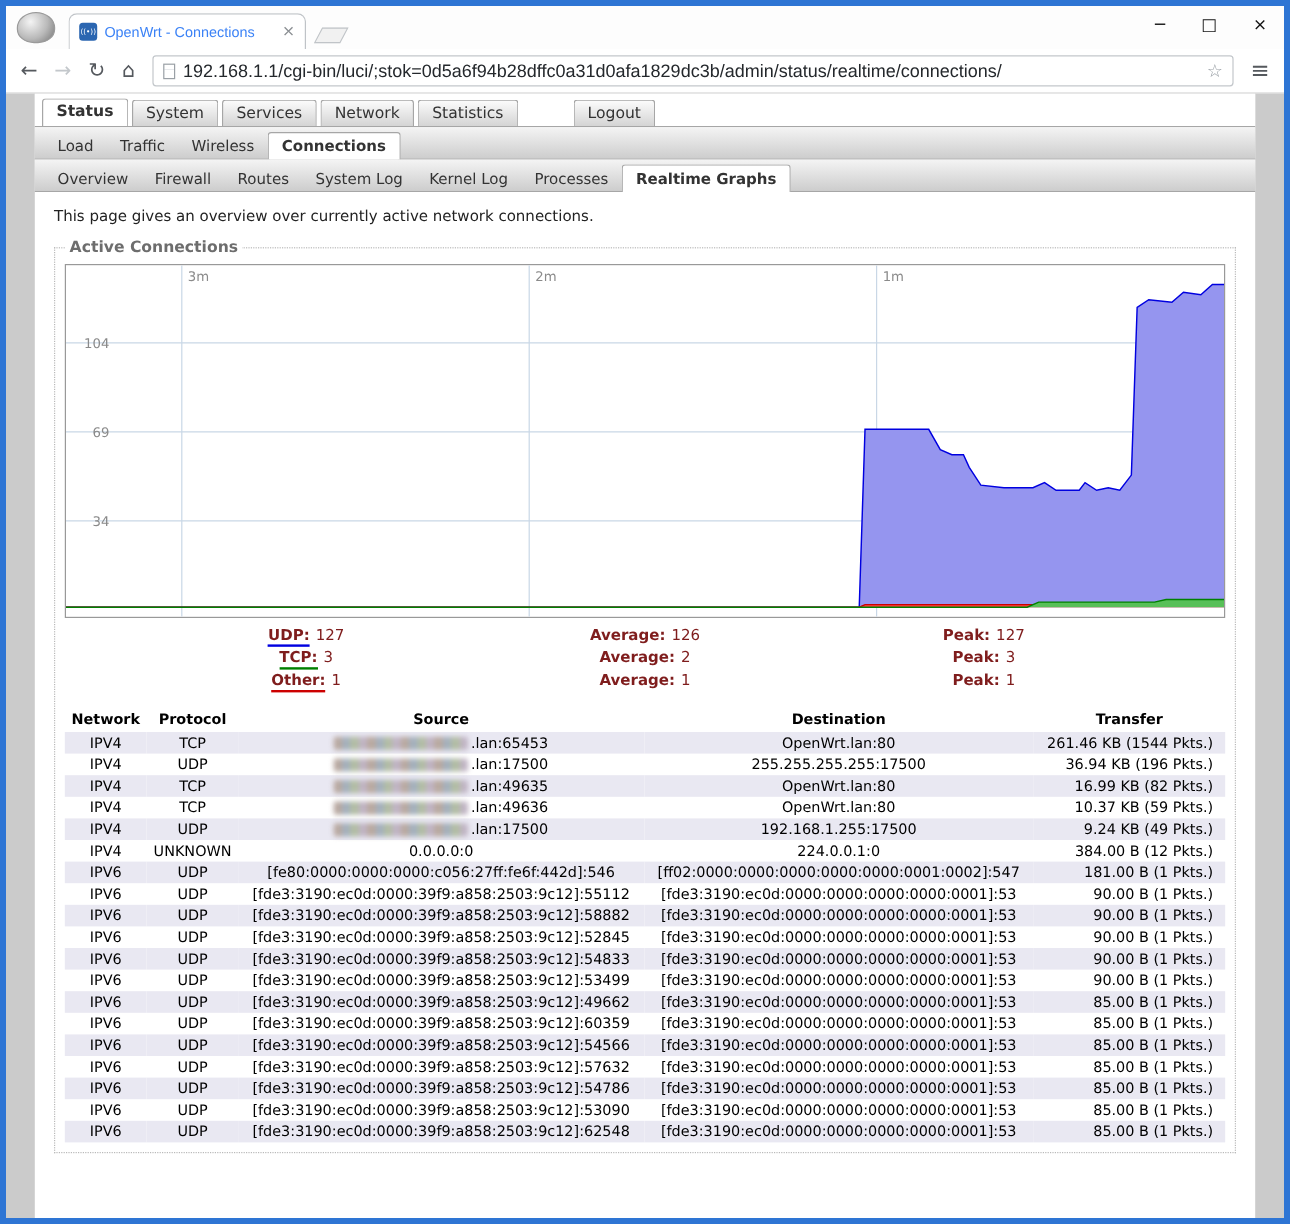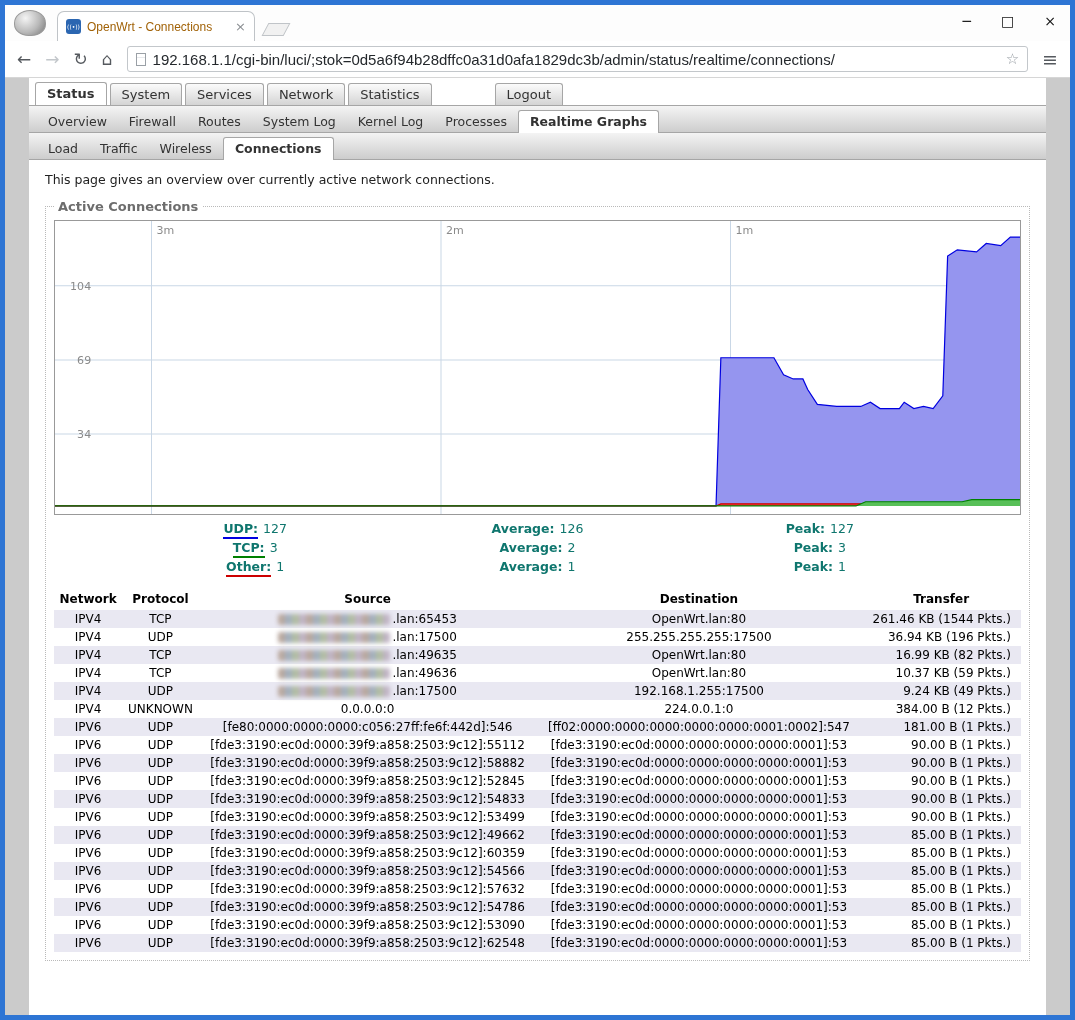--- a/index.html
+++ b/index.html
@@ -9,21 +9,21 @@
   .window { width:1075px; height:1020px; border:5px solid #2e75d4; background:#fff; display:flex; flex-direction:column; }
 
   
   .titlebar { height:36px; background:#fdfdfd; position:relative; display:flex; align-items:flex-end; flex:0 0 auto; }
   .app-icon { position:absolute; left:9px; top:5px; width:32px; height:26px; border-radius:50% 50% 45% 45%;
               background:radial-gradient(circle at 35% 30%, #f4f4f4, #b9b9b9 55%, #7d7d7d 95%); border:1px solid #9a9a9a; }
   .btab { margin-left:52px; height:30px; width:198px; display:flex; align-items:center; gap:6px; padding:0 8px;
           border:1px solid #bfc3c7; border-bottom:none; border-radius:7px 7px 0 0; background:#fff; }
   .favicon { width:15px; height:15px; border-radius:3px; background:#2b66b1; color:#fff; font-size:6px; line-height:15px;
              text-align:center; flex:0 0 auto; font-family:"DejaVu Sans",sans-serif; }
-  .btab-title { font-size:12px; color:#a16207; white-space:nowrap; overflow:hidden; flex:1; }
+  .btab-title { font-size:12px; color:#3b82f6; white-space:nowrap; overflow:hidden; flex:1; }
   .btab-close { color:#8b8f93; font-size:13px; font-family:"DejaVu Sans",sans-serif; }
   .newtab-btn { width:22px; height:13px; margin:0 0 5px 10px; background:#f1f1f1; border:1px solid #c0c4c8; transform:skewX(-28deg); }
   .window-controls { position:absolute; right:14px; top:8px; display:flex; gap:30px; font-size:14px; color:#111;
                      font-family:"DejaVu Sans",sans-serif; }
   .window-controls span { cursor:default; }
 
   
   .toolbar { height:37px; display:flex; align-items:center; padding:0 12px; gap:14px; background:#fff;
              border-bottom:1px solid #d6d6d6; flex:0 0 auto; }
   .nav-btn { font-size:17px; color:#55595e; font-family:"DejaVu Sans",sans-serif; }
@@ -42,39 +42,39 @@
 
   
   .luci-body { flex:1; background:#cbcbcb; padding:0 24px; overflow:hidden; }
   .main { background:#fff; height:100%; font-family:"DejaVu Sans",sans-serif; }
 
   .tabs1 { padding:4px 6px 0; background:#fff; border-bottom:1px solid #a6a6a6; }
   .tab1 { display:inline-block; padding:3px 11px; margin-right:3px; font-size:13px; color:#333;
           border:1px solid #a6a6a6; border-bottom:none; border-radius:3px 3px 0 0;
           background:linear-gradient(#fbfbfb,#d4d4d4); vertical-align:bottom; cursor:pointer; }
   .tab1.active { background:#fff; font-weight:bold; position:relative; top:0; padding-bottom:4px; }
-  .tab1.gap { margin-left:60px; }
+  .tab1.gap { margin-left:43px; }
 
   .tabs2 { background:linear-gradient(#f4f4f4,#cdcdcd); border-bottom:1px solid #a6a6a6; padding:3px 8px 0; }
   .tab2 { display:inline-block; padding:3px 11px; font-size:12.5px; color:#333; cursor:pointer; vertical-align:bottom; }
   .tab2.active { background:#fff; border:1px solid #a6a6a6; border-bottom:none; border-radius:3px 3px 0 0;
                  font-weight:bold; position:relative; top:1px; padding-bottom:4px; }
 
   .content { padding:12px 16px 0; }
   .page-title { font-size:16px; font-weight:bold; color:#000; padding-bottom:5px; border-bottom:1px solid #555; margin-bottom:10px; }
   .page-desc { font-size:12.5px; color:#222; margin-bottom:12px; }
 
   fieldset.cbi { border:1px dotted #b9b9b9; padding:6px 8px 8px; }
   fieldset.cbi legend { font-weight:bold; color:#6d6d6d; font-size:13px; padding:0 4px; }
 
   .chart-wrap { border:1px solid #999; height:295px; background:#fff; }
   .chart-wrap svg { display:block; width:100%; height:100%; }
   .chart-caption { text-align:right; font-size:11px; color:#222; margin:4px 2px 8px; }
 
-  .legend-grid { display:grid; grid-template-columns:1fr 1fr 1fr; row-gap:4px; margin:6px 60px 14px; font-size:12.5px; color:#0f766e; }
+  .legend-grid { display:grid; grid-template-columns:1fr 1fr 1fr; row-gap:4px; margin:6px 60px 14px; font-size:12.5px; color:#7f1d1d; }
   .legend-cell { text-align:center; }
   .lg-label { font-weight:bold; border-bottom:2px solid #000; padding-bottom:1px; }
   .lg-value { margin-left:5px; }
   .legend-cell b { margin-right:5px; }
 
   .conn-table { width:100%; border-collapse:collapse; font-size:12px; color:#000; }
   .conn-table th { font-weight:bold; padding:4px 4px; text-align:center; white-space:nowrap; }
   .conn-table td { padding:2px 4px; text-align:center; white-space:nowrap; }
   .conn-table tr.alt { background:#e9e8f2; }
   .conn-table td.transfer { text-align:right; padding-right:10px; }
@@ -112,22 +112,22 @@
       <span class="url-text">192.168.1.1/cgi-bin/luci/;stok=0d5a6f94b28dffc0a31d0afa1829dc3b/admin/status/realtime/connections/</span>
       <span class="star">☆</span>
     </div>
     <span class="menu-btn">≡</span>
   </div>
 
 
   <div class="luci-body">
     <div class="main">
       <div class="tabs1" id="tabs1"><span class="tab1 active">Status</span><span class="tab1">System</span><span class="tab1">Services</span><span class="tab1">Network</span><span class="tab1">Statistics</span><span class="tab1 gap">Logout</span></div>
+      <div class="tabs2" id="tabs3"><span class="tab2">Load</span><span class="tab2">Traffic</span><span class="tab2">Wireless</span><span class="tab2 active">Connections</span></div>
       <div class="tabs2" id="tabs2"><span class="tab2">Overview</span><span class="tab2">Firewall</span><span class="tab2">Routes</span><span class="tab2">System Log</span><span class="tab2">Kernel Log</span><span class="tab2">Processes</span><span class="tab2 active">Realtime Graphs</span></div>
-      <div class="tabs2" id="tabs3"><span class="tab2">Load</span><span class="tab2">Traffic</span><span class="tab2">Wireless</span><span class="tab2 active">Connections</span></div>
 
       <div class="content">
         <p class="page-desc">This page gives an overview over currently active network connections.</p>
 
         <fieldset class="cbi">
           <legend>Active Connections</legend>
 
           <div class="chart-wrap">
             <svg id="chart" viewBox="0 0 960 292" preserveAspectRatio="none">
                 <line x1="0" y1="212.26" x2="960" y2="212.26" stroke="#c9d7e6" stroke-width="1"></line>

